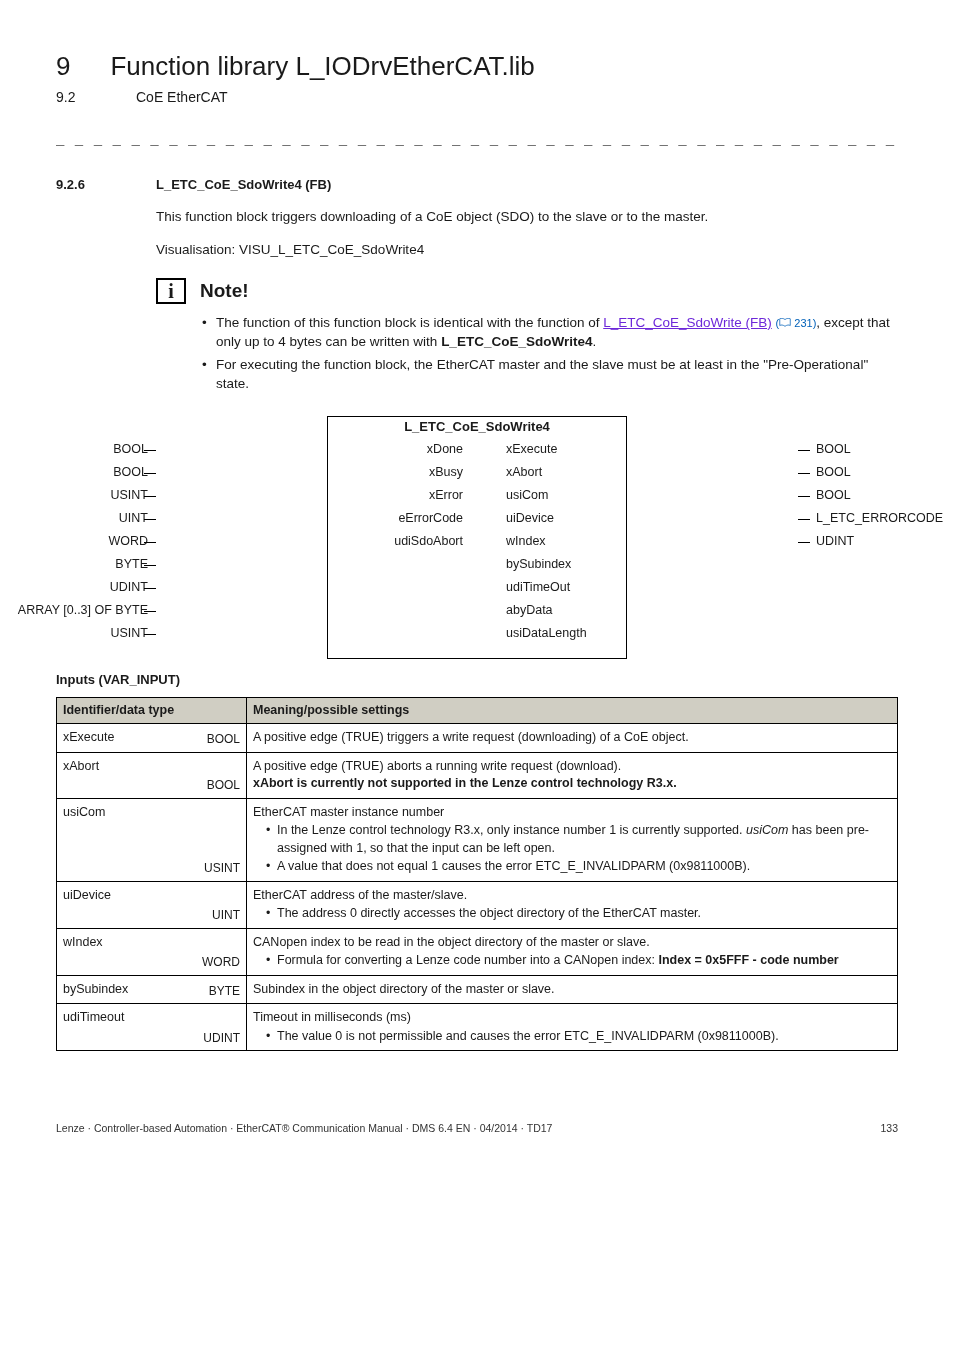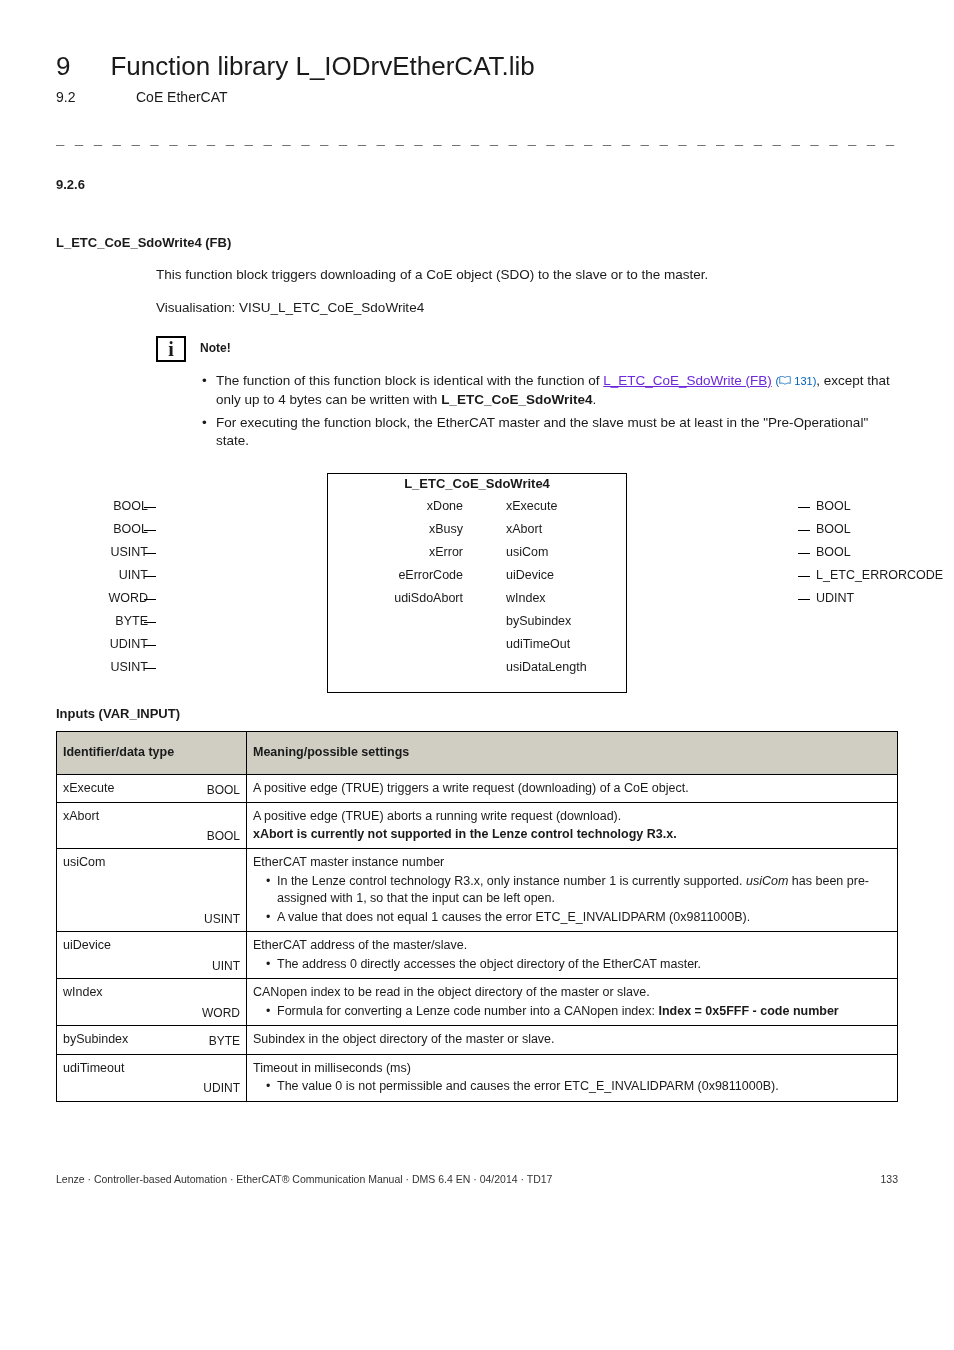--- a/index.html
+++ b/index.html
@@ -8,31 +8,31 @@
 
   .hdr-line1 { display: flex; align-items: baseline; gap: 40px; }
   .hdr-num { font-size: 26px; font-weight: 400; }
   .hdr-title { font-size: 26px; font-weight: 400; }
   .hdr-line2 { display: flex; align-items: baseline; gap: 40px; margin-top: 4px; }
   .hdr-subnum { font-size: 14px; width: 40px;}
   .hdr-subtitle { font-size: 14px; }
 
   .dashed-sep { margin-top: 20px; font-family: monospace; font-size: 14px; letter-spacing: 1px; white-space: nowrap; overflow: hidden; color: #000; }
 
-  .section-row { display: flex; gap: 40px; margin-top: 28px; flex-direction: column; }
+  .section-row { display: flex; gap: 40px; margin-top: 28px; }
   .section-num { font-weight: 700; font-size: 13px; width: 60px; }
   .section-title { font-weight: 700; font-size: 13px; }
 
   .body-indent { margin-left: 100px; }
   .para { margin-top: 14px; font-size: 13.5px; }
 
   .note-box { margin-top: 18px; }
   .note-head { display: flex; align-items: center; gap: 14px; }
   .note-icon { width: 30px; height: 26px; border: 2px solid #000; display: flex; align-items: center; justify-content: center; font-weight: 900; font-size: 20px; font-family: Georgia, serif; }
-  .note-label { font-weight: 700; font-size: 12px; }
+  .note-label { font-weight: 700; font-size: 19px; }
   .note-list { margin-top: 10px; padding-left: 46px; font-size: 13.5px; }
   .note-list li { list-style: none; position: relative; padding-left: 14px; margin-bottom: 4px; }
   .note-list li:before { content: "•"; position: absolute; left: 0; }
   .link { color: #6d28d9; text-decoration: underline; }
   .book-icon { display:inline-block; width:12px;  }
   .page-ref { font-size: 11px; color: #0060b8; }
 
   
   .fbd-wrap { margin-top: 22px; }
   .fbd { margin: 0 auto; position: relative; width: 640px; }
@@ -43,21 +43,21 @@
   .fbd-in-tick { position: absolute; right: 470px; top: 11px; width: 12px; height: 0; border-top: 1.5px solid #000; }
   .fbd-in-name { position: absolute; left: 178px; top: 2px; font-size: 12.5px; }
   .fbd-out-name { position: absolute; right: 163px; top: 2px; font-size: 12.5px; }
   .fbd-out-tick { position: absolute; left: 470px; top: 11px; width: 12px; height: 0; border-top: 1.5px solid #000; }
   .fbd-out-type { position: absolute; left: 488px; top: 2px; font-size: 12.5px; white-space: nowrap; }
   .fbd-spacer { height: 12px; }
 
   
   .tbl-title { margin-top: 12px; font-weight: 700; font-size: 13px; }
   table.specs { width: 100%; border-collapse: collapse; margin-top: 8px; font-size: 12.5px; }
-  table.specs th { background: #d0cec3; font-weight: 700; text-align: left; border: 1px solid #000; padding: 12px 6px; }
+  table.specs th { background: #d0cec3; font-weight: 700; text-align: left; border: 1px solid #000; padding: 4px 6px; }
   table.specs td { border: 1px solid #000; padding: 5px 6px; vertical-align: top; }
   .id-cell { width: 190px; position: relative; min-height: 38px; }
   .id-name { }
   .id-type { position: absolute; right: 6px; bottom: 4px; font-size: 12px; }
   .td-list { padding-left: 13px; }
   .td-list li { list-style: none; position: relative; padding-left: 11px; margin-top: 1px; }
   .td-list li:before { content: "•"; position: absolute; left: 0; }
   .owith { font-style: italic; }
 
   .footer { margin-top: 70px; display: flex; justify-content: space-between; font-size: 10.5px; color: #333; gap: 20px; }
@@ -89,21 +89,21 @@
     <div class="note-head">
       <span class="note-icon">i</span>
       <span class="note-label">Note!</span>
     </div>
     <ul class="note-list">
       <li>
         <span>The function of this function block is identical with the function of </span>
         <a href="#" class="link">L_ETC_CoE_SdoWrite (FB)</a>
         <span class="page-ref"> (<svg class="book-icon" viewBox="0 0 16 12" width="12" height="9">
               <path d="M1 1 C3 0 5 0 8 2 C11 0 13 0 15 1 L15 10 C13 9 11 9 8 11 C5 9 3 9 1 10 Z" fill="none" stroke="#0060b8" stroke-width="1"></path>
-            </svg> <span>131</span>)</span><span>, except that only up to 4 bytes can be written with </span><b>L_ETC_CoE_SdoWrite4</b><span>.</span>
+            </svg> <span>231</span>)</span><span>, except that only up to 4 bytes can be written with </span><b>L_ETC_CoE_SdoWrite4</b><span>.</span>
       </li>
       <li>For executing the function block, the EtherCAT master and the slave must be at least in the "Pre-Operational" state.</li>
     </ul>
   </div>
 </div>
 
 <div class="fbd-wrap">
   <div class="fbd">
     <div class="fbd-title">L_ETC_CoE_SdoWrite4</div>
     <div class="fbd-block">
@@ -158,20 +158,25 @@
         <span class="fbd-in-tick"></span>
         <span class="fbd-in-name">bySubindex</span>
       </div>
 
       <div class="fbd-row">
         <span class="fbd-in-type">UDINT</span>
         <span class="fbd-in-tick"></span>
         <span class="fbd-in-name">udiTimeOut</span>
       </div>
 
+      <div class="fbd-row">
+        <span class="fbd-in-type">ARRAY [0..3] OF BYTE</span>
+        <span class="fbd-in-tick"></span>
+        <span class="fbd-in-name">abyData</span>
+      </div>
 
       <div class="fbd-row">
         <span class="fbd-in-type">USINT</span>
         <span class="fbd-in-tick"></span>
         <span class="fbd-in-name">usiDataLength</span>
       </div>
       <div class="fbd-spacer"></div>
     </div>
   </div>
 </div>

